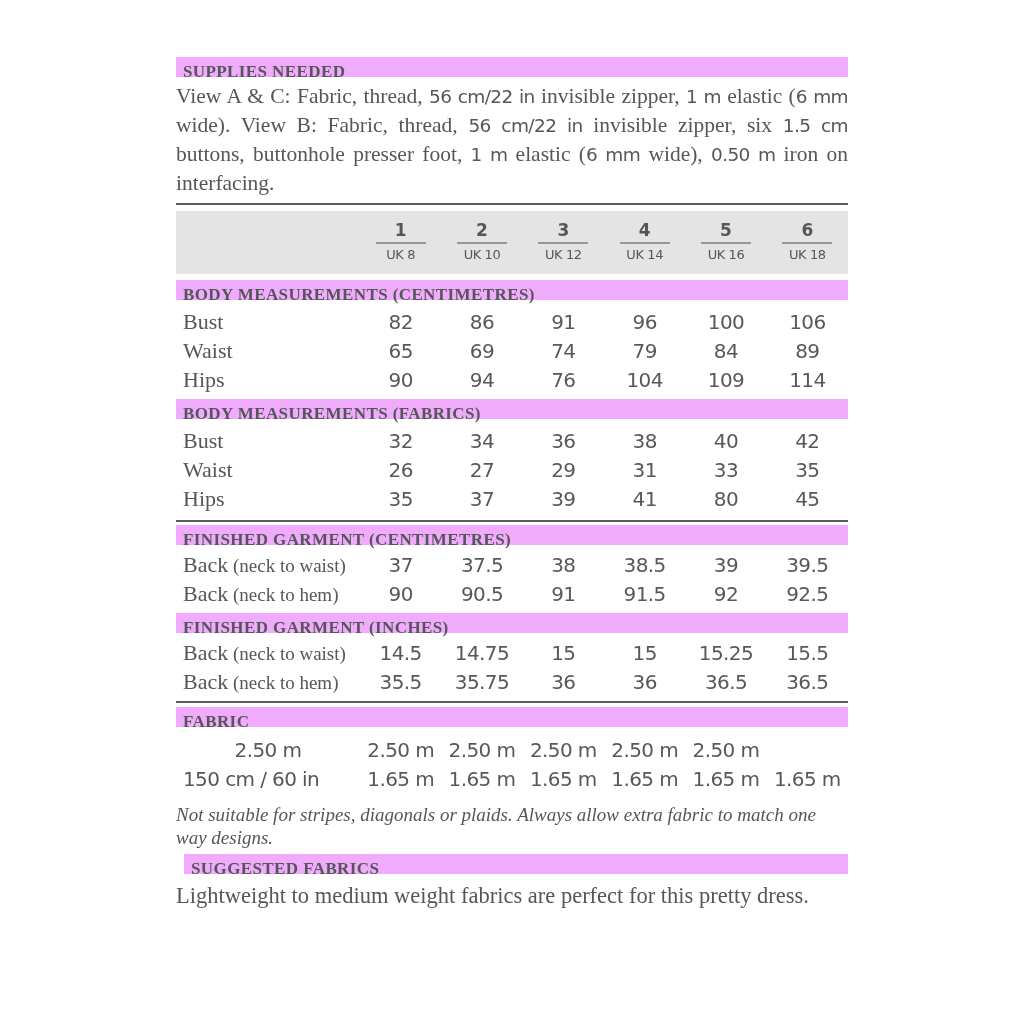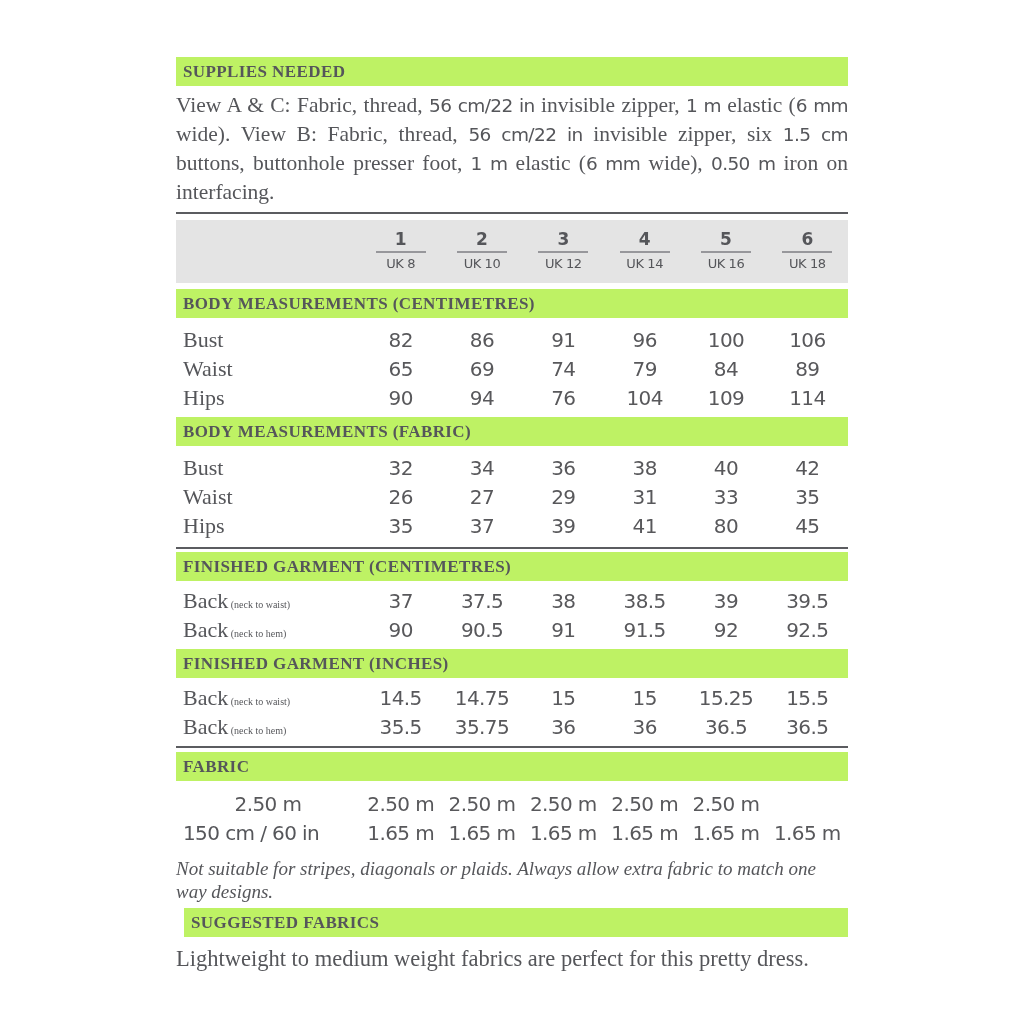--- a/index.html
+++ b/index.html
@@ -9,28 +9,28 @@
     font-family: "Liberation Serif", serif;
     color: #55565a;
     overflow: hidden;
   }
   .page {
     position: absolute;
     left: 176px; top: 57px;
     width: 672px;
   }
   .bar {
-    background: #bef264;
+    background: #f0abfc;
     color: #55565a;
     font-family: "Liberation Serif", serif;
     font-weight: 700;
     font-size: 17px;
     letter-spacing: 0.4px;
     line-height: 29px;
-    height: 29px;
+    height: 20px;
     padding-left: 7px;
     box-sizing: border-box;
   }
   .para {
     margin: 5px 0 0 0;
     font-size: 21.5px;
     line-height: 29px;
     text-align: justify;
     color: #55565a;
   }
@@ -86,21 +86,21 @@
   .mtable { padding: 7px 0 5px 0; }
   .mtable.two { padding: 5px 0 5px 0; }
   .mtable.fab { padding: 8px 0 6px 0; }
   .trow { align-items: center; height: 29px; }
   .tlabel {
     padding-left: 7px;
     font-size: 22px;
     white-space: nowrap;
     color: #55565a;
   }
-  .tlabel .sub { font-size: 10px; text-align: right; }
+  .tlabel .sub { font-size: 19px; text-align: right; }
   .tlabel.numlab {
     font-family: "DejaVu Sans", sans-serif;
     font-size: 20px;
     letter-spacing: -0.6px;
   }
   .tval {
     text-align: center;
     font-family: "DejaVu Sans", sans-serif;
     font-size: 20px;
     letter-spacing: -0.6px;
@@ -190,21 +190,21 @@
         <div class="tlabel">Hips</div>
         <div class="tval">90</div>
         <div class="tval">94</div>
         <div class="tval">76</div>
         <div class="tval">104</div>
         <div class="tval">109</div>
         <div class="tval">114</div>
       </div>
     </div>
 
-  <div class="bar">BODY MEASUREMENTS (FABRIC)</div>
+  <div class="bar">BODY MEASUREMENTS (FABRICS)</div>
   <div class="mtable">
       <div class="trow">
         <div class="tlabel">Bust</div>
         <div class="tval">32</div>
         <div class="tval">34</div>
         <div class="tval">36</div>
         <div class="tval">38</div>
         <div class="tval">40</div>
         <div class="tval">42</div>
       </div>

